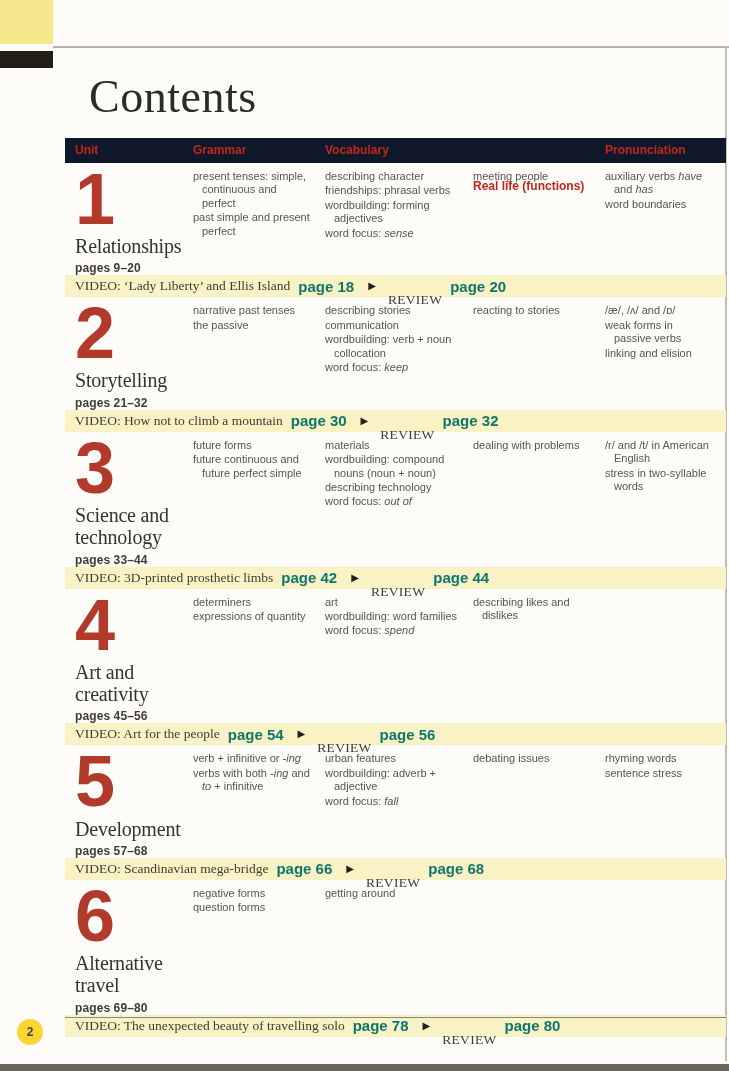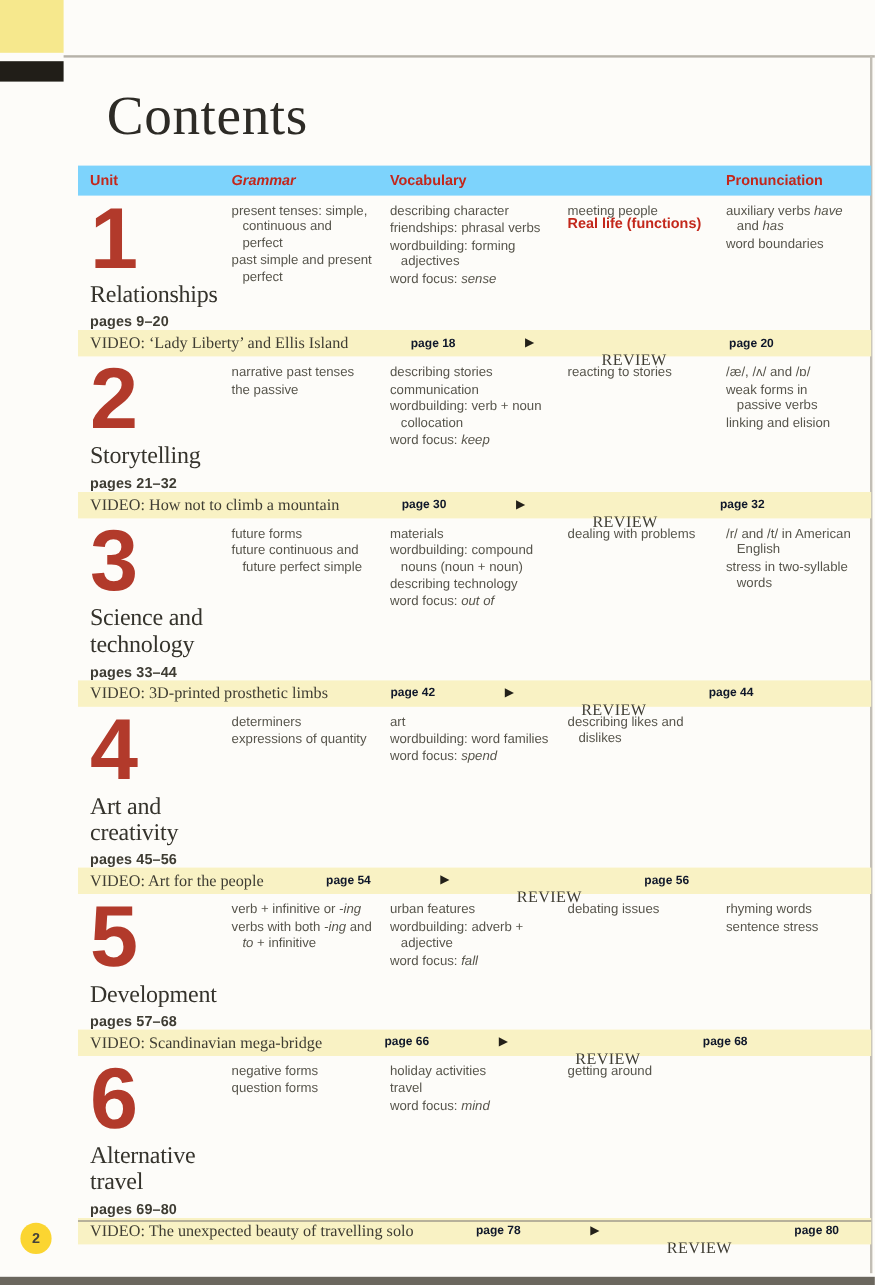--- a/index.html
+++ b/index.html
@@ -18,28 +18,28 @@
   
   .page-title{
     position:absolute;left:73px;top:54px;margin:16px;
     font-family:"Liberation Serif",serif;font-weight:400;
     font-size:46px;color:#2d2b26;letter-spacing:.5px;
   }
 
   
   .toc{position:absolute;left:65px;top:138px;width:661px;}
   .toc-header{
-    position:relative;height:25px;background:#7dd3fc;
+    position:relative;height:25px;background:#0f172a;
   }
   .toc-header span{
     position:absolute;top:5px;
     font-size:12px;font-weight:bold;color:#c3271b;
   }
   .hdr-unit{left:10px;}
-  .hdr-grammar{left:128px;font-style:italic;}
+  .hdr-grammar{left:128px;}
   .hdr-vocab{left:260px;}
   .hdr-reallife{left:408px;margin-top:36px;}
   .hdr-pron{left:540px;}
 
   .row{
     display:flex;align-items:flex-start;box-sizing:border-box;
     padding-top:7px;
   }
   .unit-block:nth-of-type(1) .row{min-height:104px;}
   .unit-block:nth-of-type(2) .row{min-height:99px;}
@@ -68,26 +68,26 @@
   }
   .line{
     font-size:11px;line-height:1.22;color:#57554c;
     padding-left:9px;text-indent:-9px;margin-bottom:1px;
   }
   .line i{font-style:italic;text-align:right;}
 
   .video-strip{
     height:22px;background:#f9f2c4;display:flex;align-items:center;
     padding-left:10px;box-sizing:border-box;
-    font-family:"Liberation Serif",serif;font-size:13.5px;color:#3f3d33;gap:44px;
+    font-family:"Liberation Serif",serif;font-size:13.5px;color:#3f3d33;
   }
   .video-title{white-space:nowrap;}
   .video-page,.review-page{
-    font-family:"Liberation Sans",sans-serif;font-size:10px;font-weight:bold;
-    color:#0f172a;margin-left:8px;white-space:nowrap;
+    font-family:"Liberation Sans",sans-serif;font-size:15px;font-weight:bold;
+    color:#0f766e;margin-left:8px;white-space:nowrap;
   }
   .arrow{font-size:10px;color:#232019;margin-left:14px;line-height:1;}
   .review-label{margin-left:12px;letter-spacing:.3px;white-space:nowrap;margin-top:28px;}
 
   
   .footer-line{position:absolute;left:65px;right:3px;top:1017px;height:1px;background:#8b877e;}
   .page-badge{
     position:absolute;left:17px;top:1019px;width:26px;height:26px;border-radius:50%;
     background:#fbd531;display:flex;align-items:center;justify-content:center;
     font-size:12px;font-weight:bold;color:#45433a;
@@ -282,25 +282,20 @@
     <div class="row">
       <div class="col col-unit">
         <div class="unit-number">6</div>
         <div class="unit-title">Alternative travel</div>
         <div class="unit-pages">pages 69–80</div>
       </div>
       <div class="col col-grammar">
             <div class="line">negative forms</div>
             <div class="line">question forms</div>
           </div>
-      <div class="col col-vocab">
-            <div class="line">holiday activities</div>
-            <div class="line">travel</div>
-            <div class="line">word focus: <i>mind</i></div>
-          </div>
       <div class="col col-reallife">
             <div class="line">getting around</div>
           </div>
     </div>
     <div class="video-strip">
       <span class="video-title">VIDEO: The unexpected beauty of travelling solo</span>
       <span class="video-page">page 78</span>
       <span class="arrow">▶</span>
       <span class="review-label">REVIEW</span>
       <span class="review-page">page 80</span>

